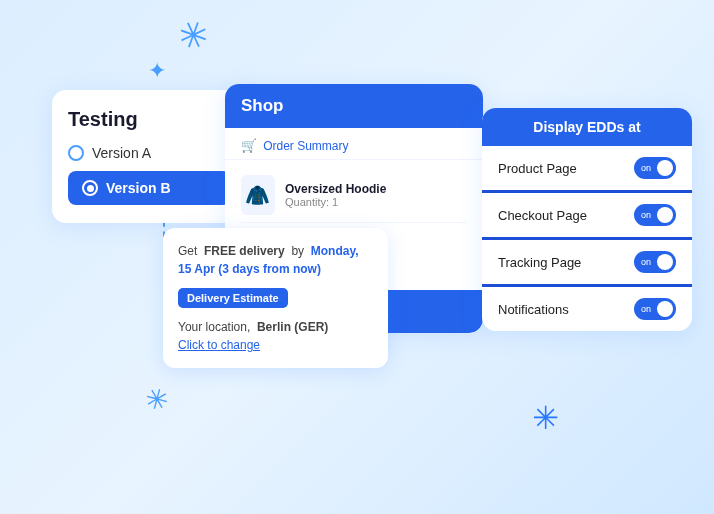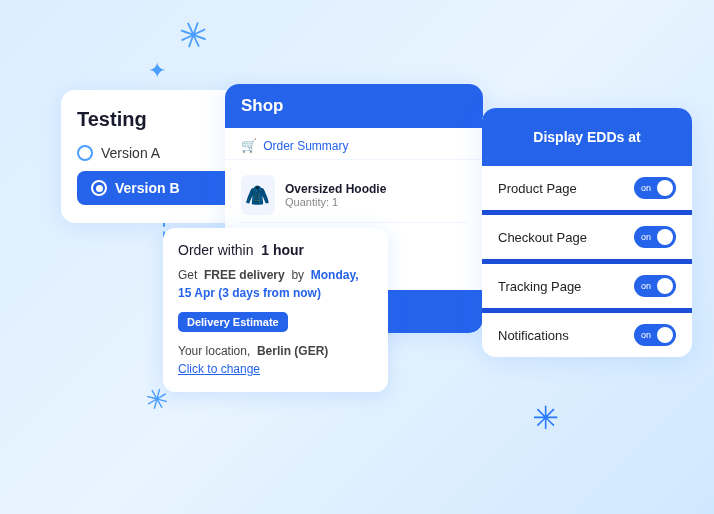--- a/index.html
+++ b/index.html
@@ -23,21 +23,21 @@
     }
     .deco-1 { top: 18px; left: 178px; font-size: 36px; transform: rotate(20deg); }
     .deco-2 { top: 60px; left: 148px; font-size: 22px; }
     .deco-3 { bottom: 100px; left: 145px; font-size: 28px; transform: rotate(15deg); }
     .deco-4 { bottom: 80px; right: 155px; font-size: 32px; color: #2979ff; }
 
     
     .testing-card {
       position: absolute;
       top: 90px;
-      left: 61px;
+      left: 52px;
       width: 195px;
       background: #fff;
       border-radius: 14px;
       padding: 18px 16px 18px 16px;
       box-shadow: 0 4px 24px rgba(41, 121, 255, 0.13);
       z-index: 3;
     }
     .testing-title {
       font-size: 20px;
       font-weight: 700;
@@ -223,29 +223,29 @@
       border-radius: 14px;
       box-shadow: 0 4px 24px rgba(41, 121, 255, 0.13);
       z-index: 4;
       overflow: hidden;
     }
     .edd-header {
       background: #2563eb;
       color: #fff;
       font-size: 14px;
       font-weight: 700;
-      padding: 21px 16px;
+      padding: 11px 16px;
       text-align: center;
     }
     .edd-row {
       display: flex;
       align-items: center;
       justify-content: space-between;
       padding: 11px 16px;
-      border-bottom: 5px solid #1d4ed8;
+      border-bottom: 3px solid #1d4ed8;
       font-size: 13px;
       color: #222;
     }
     .edd-row:last-child { border-bottom: none; }
     .toggle {
       width: 42px; height: 22px;
       background: #2563eb;
       border-radius: 11px;
       position: relative;
       display: flex;
@@ -313,24 +313,20 @@
         <div class="item-name">Socks (Set of 3)</div>
         <div class="item-qty">Quantity: 1</div>
       </div>
     </div>
   </div>
   <div class="shop-card-bottom"></div>
   <div class="checkout-btn">Checkout</div>
 </div>
 
 <div class="delivery-card">
-  <div class="delivery-title">
-    <span>Order within</span>
-    &nbsp;<strong>1 hour</strong>
-  </div>
   <div class="delivery-desc">
     <span>Get</span>
     &nbsp;<strong>FREE delivery</strong>
     &nbsp;<span>by</span>
     &nbsp;<span class="blue">Monday, 15 Apr (3 days from now)</span>
   </div>
   <div class="delivery-badge">Delivery Estimate</div>
   <div class="delivery-location">
     <span>Your location,</span>
     &nbsp;<strong>Berlin (GER)</strong><br>

